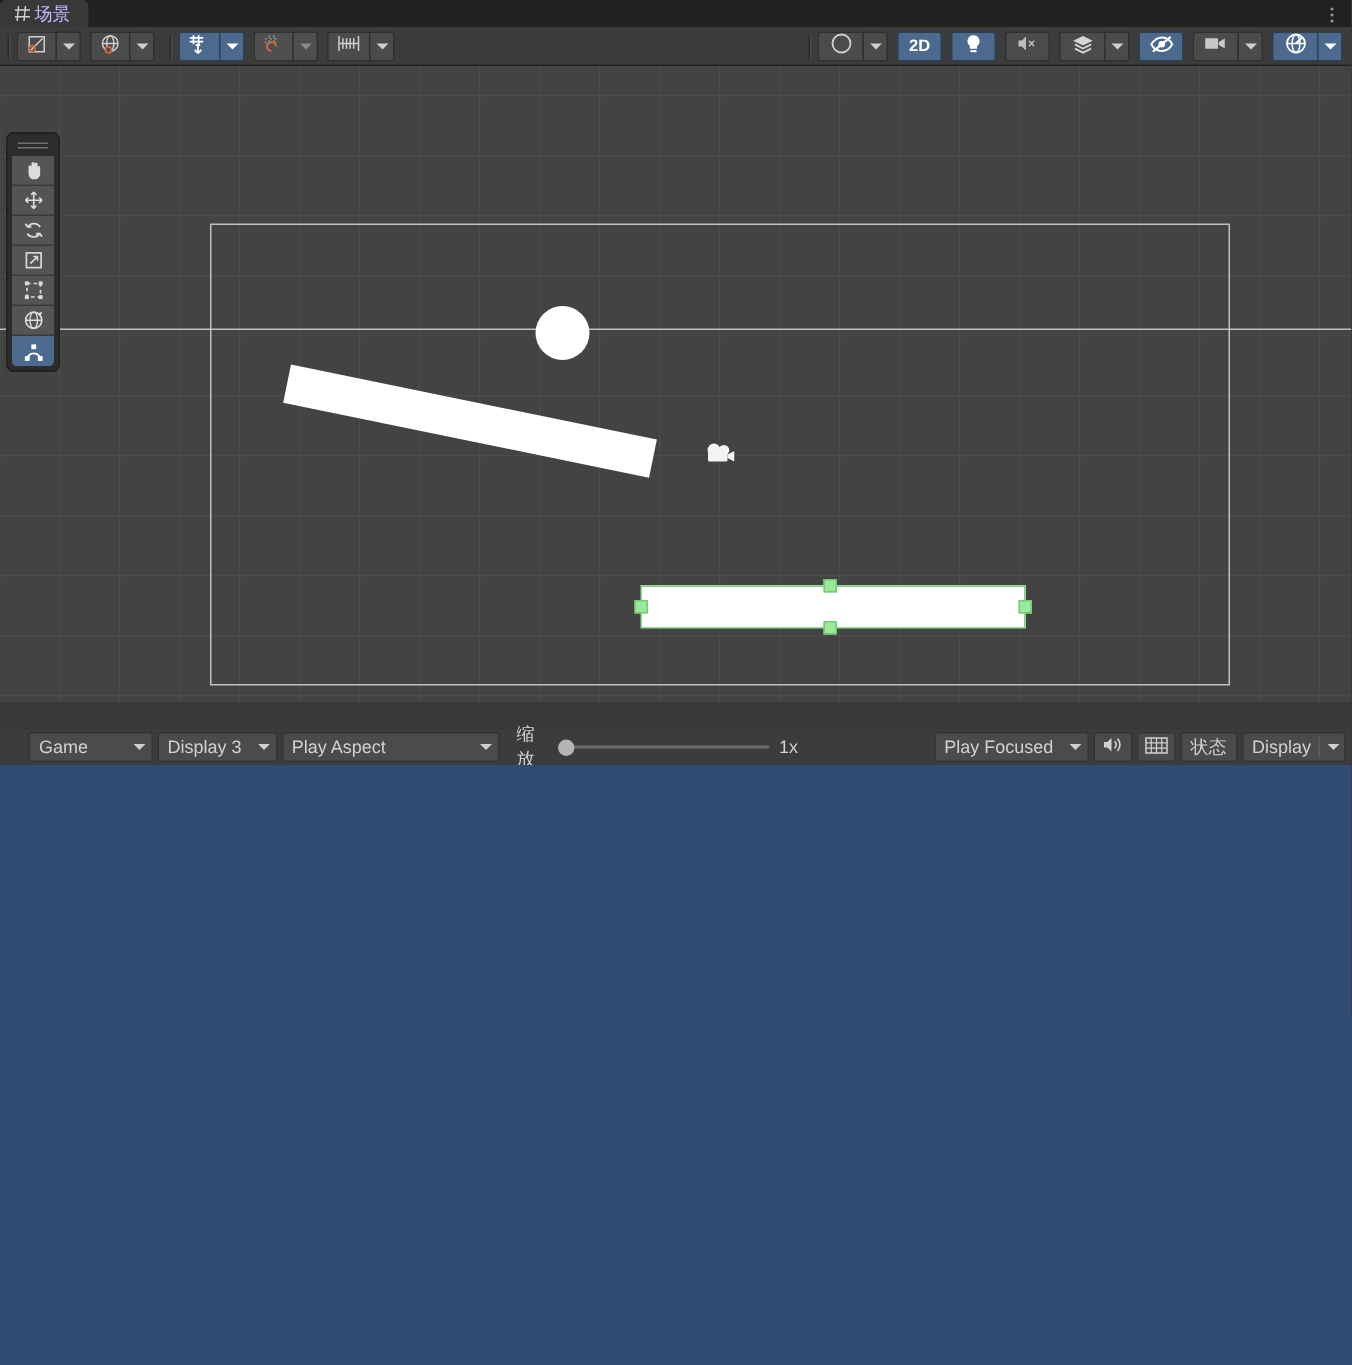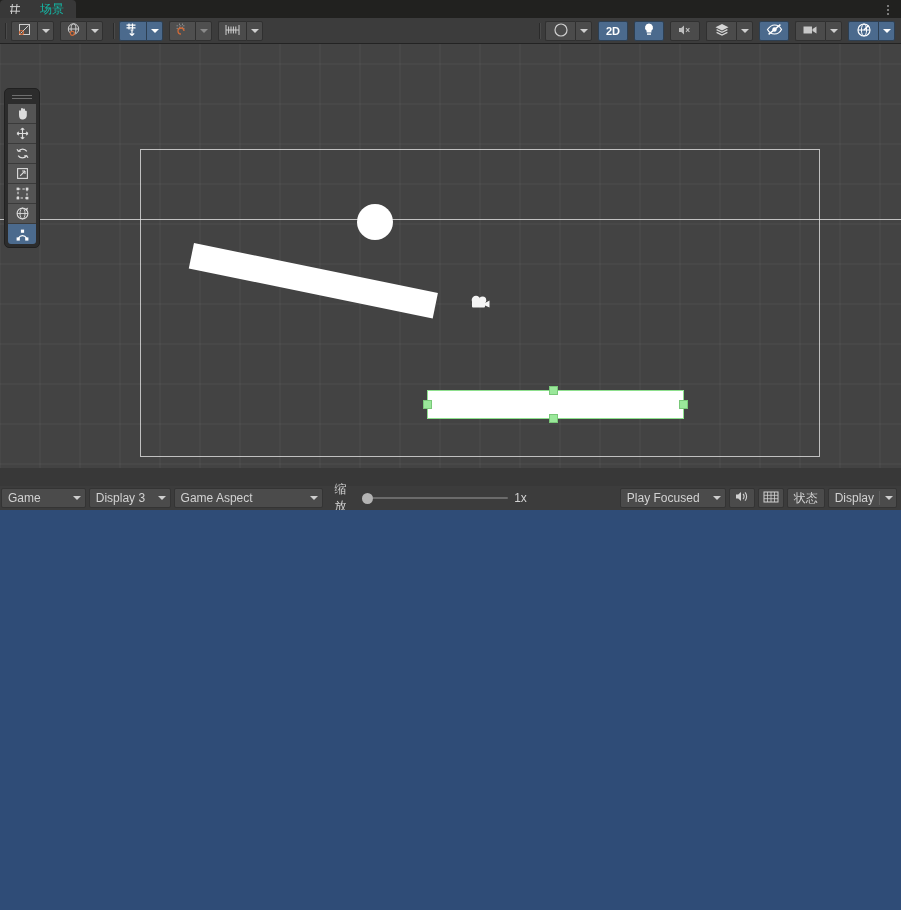--- a/index.html
+++ b/index.html
@@ -13,25 +13,25 @@
   }
   #root { position:relative; width:901px; height:910px; }
 
   
   .tabbar {
     position:absolute; left:0; width:901px; height:18px;
     background:#21211f;
     display:flex; align-items:flex-end;
   }
   .tab {
-    height:18px; display:flex; align-items:center; gap:19px;
+    height:18px; display:flex; align-items:center; gap:2px;
     padding:0 12px 0 8px;
     background:#383838;
     border-top-left-radius:4px; border-top-right-radius:4px;
-    color:#14b8a6; font-size:12px; white-space:nowrap;
+    color:#c4b5fd; font-size:12px; white-space:nowrap;
   }
   .tab .tabicon { display:inline-flex; width:13px; height:13px; align-items:center; justify-content:center; }
   .tabdots {
     position:absolute; right:6px; top:2px; width:14px; height:15px;
     display:flex; flex-direction:column; align-items:center; justify-content:center; gap:2px;
   }
   .tabdots i { display:block; width:2px; height:2px; background:#9a9a9a; border-radius:50%; }
 
   .toolbar {
     position:absolute; left:0; width:901px; height:26px;
@@ -428,32 +428,32 @@
               <rect x="5.9" y="2.6" width="3.2" height="3.2"></rect>
             </g>
           </svg>
         </span>
       </div>
     </div>
   </div>
 
 
   <div class="toolbar" id="game-toolbar">
-    <div class="gt-field" style="width:88px; margin-left:1px;">
+    <div class="gt-field" style="width:88px; margin-left:19px;">
       <span>Game</span>
       <span class="caret"></span>
     </div>
 
     <div class="gt-field" style="width:85px; margin-left:3px;">
       <span>Display 3</span>
       <span class="caret"></span>
     </div>
 
     <div class="gt-field" style="width:156px; margin-left:3px;">
-      <span>Game Aspect</span>
+      <span>Play Aspect</span>
       <span class="caret"></span>
     </div>
 
     <span class="gt-plain" style="margin-left:6px;">缩放</span>
 
     <div id="zoom-slider">
       <div id="zoom-track"></div>
       <div id="zoom-knob"></div>
     </div>
     <span class="gt-plain" style="min-width:24px; justify-content:flex-end;">1x</span>

